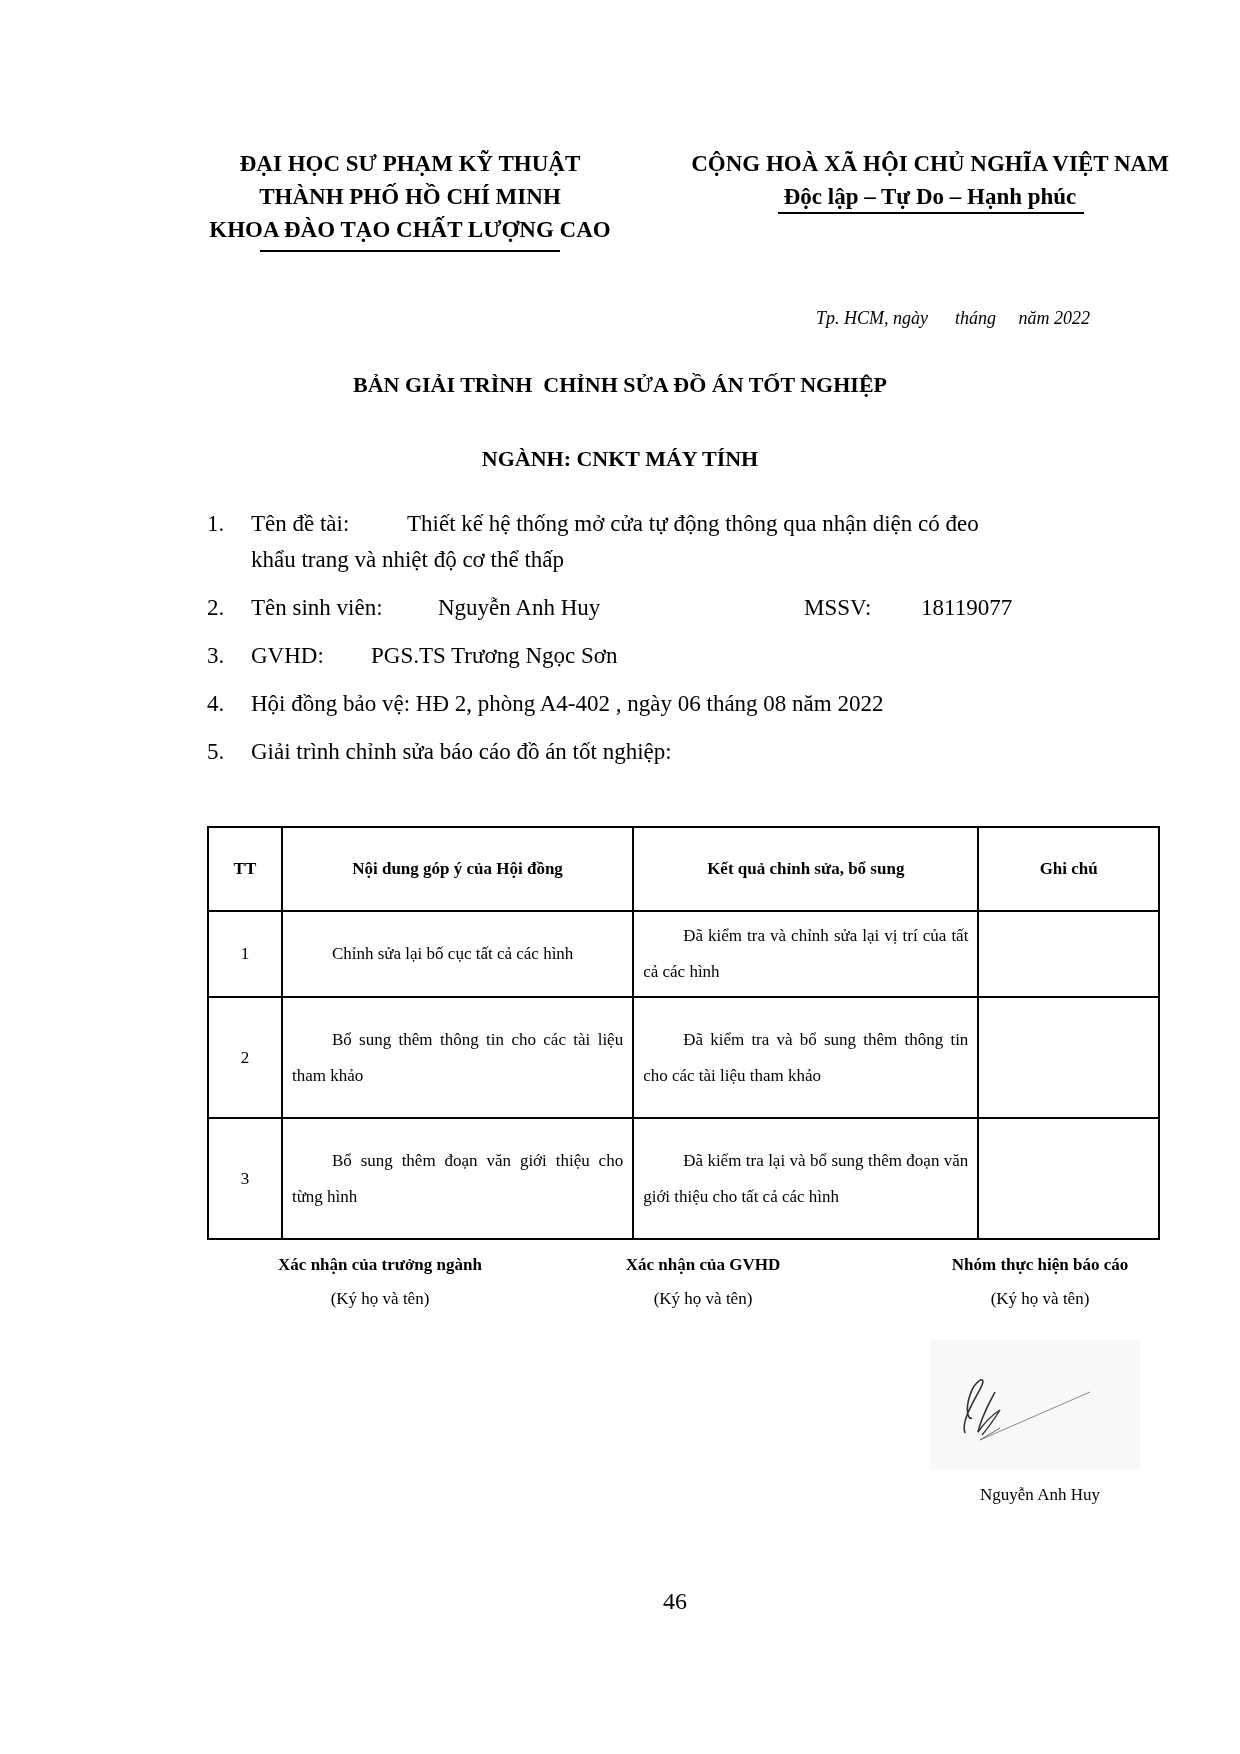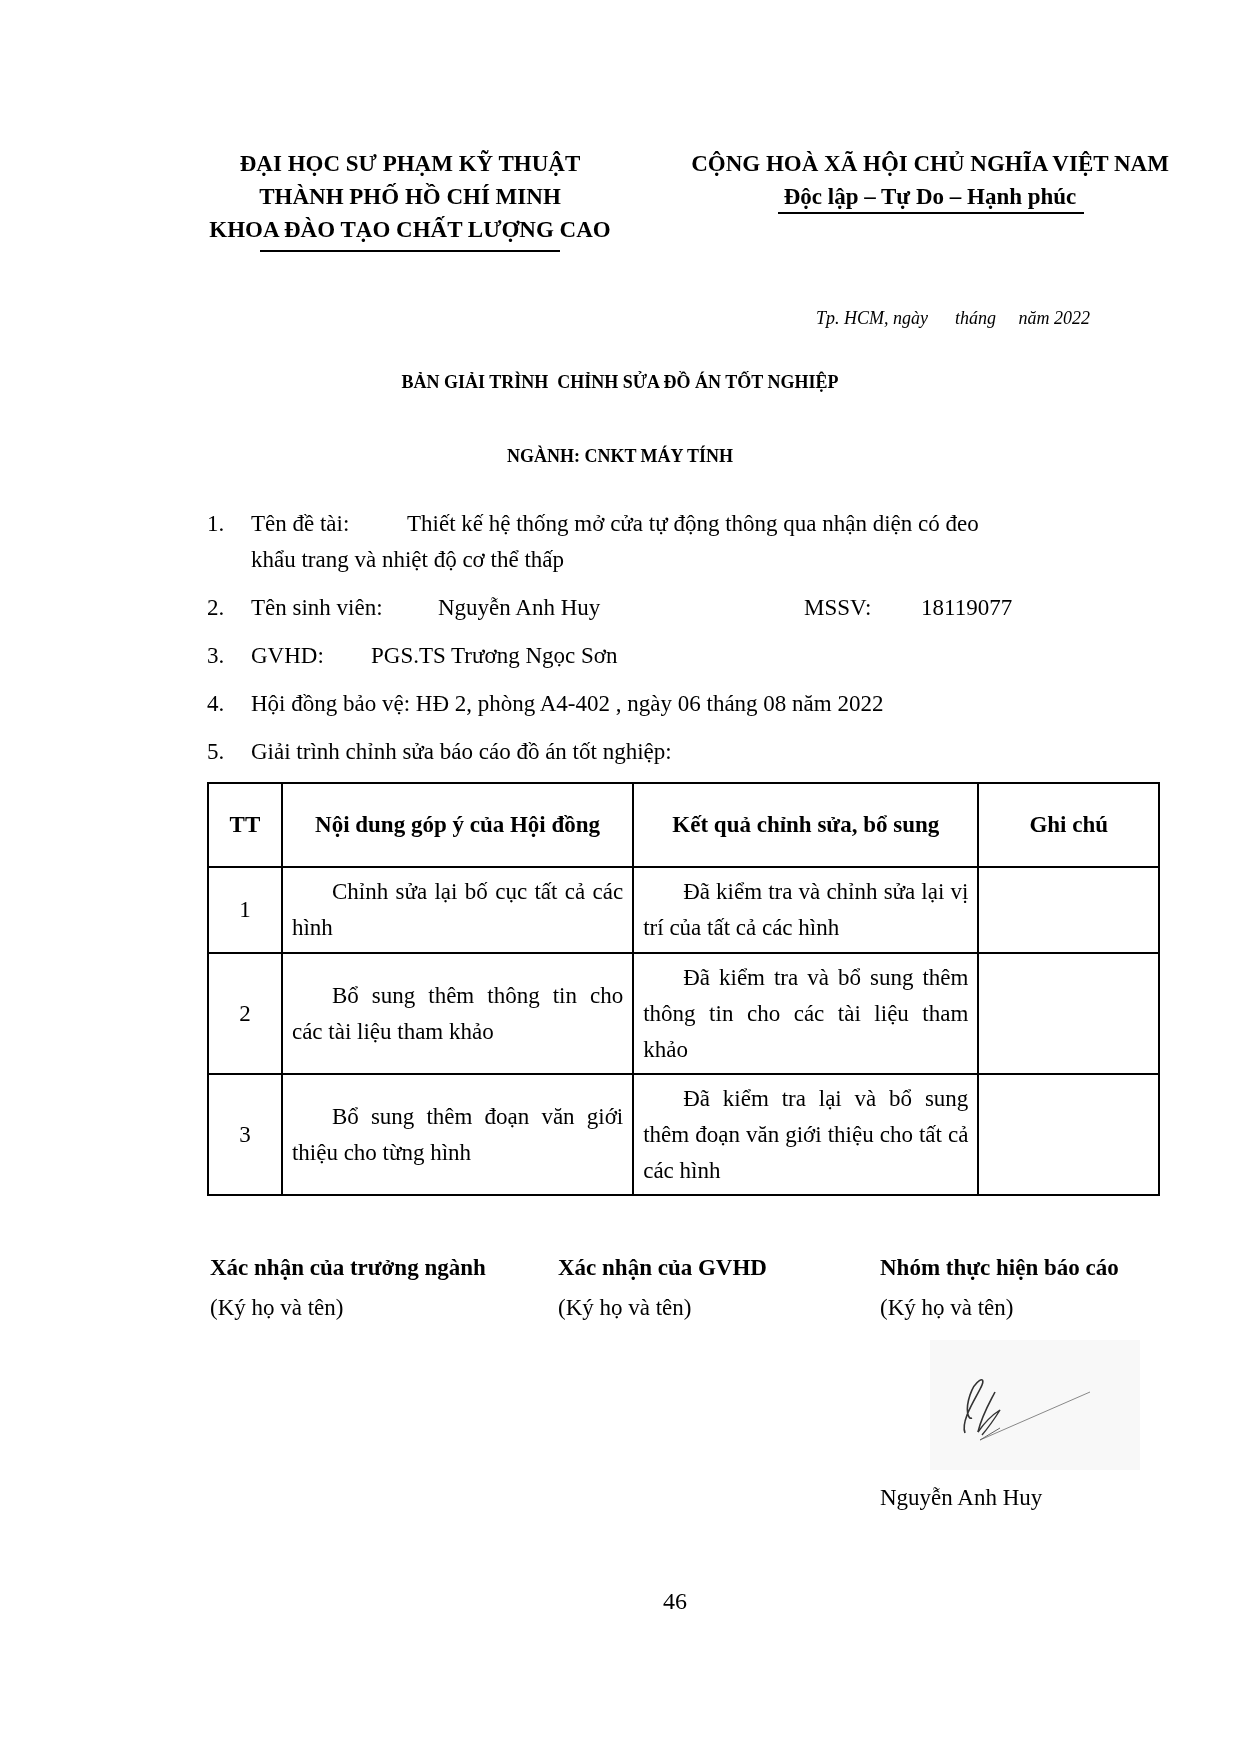--- a/index.html
+++ b/index.html
@@ -1,31 +1,31 @@
 <!DOCTYPE html>
 <html><head>
   <meta charset="utf-8">
   <style>
     html, body { margin: 0; padding: 0; background: #ffffff; }
     body { width: 1240px; height: 1754px; position: relative; overflow: hidden;
            font-family: "Liberation Serif", serif; color: #000; }
     .abs { position: absolute; }
     .hdr { font-weight: bold; font-size: 23px; line-height: 33px; text-align: center; white-space: nowrap; }
     .rule { position: absolute; height: 2px; background: #000; }
-    .title { font-weight: bold; font-size: 18px; text-align: center; width: 1240px; left: 0; white-space: nowrap; }
+    .title { font-weight: bold; font-size: 22px; text-align: center; width: 1240px; left: 0; white-space: nowrap; }
     .item { font-size: 23px; line-height: 36px; white-space: nowrap; }
     .num { display: inline-block; width: 44px; }
-    table.rev { position: absolute; left: 207px; top: 782px; width: 953px; border-collapse: collapse;
-                font-size: 23px; }
+    table.rev { position: absolute; left: 207px; top: 826px; width: 953px; border-collapse: collapse;
+                font-size: 17px; }
     table.rev th, table.rev td { border: 2px solid #000; vertical-align: middle; padding: 0 9px; }
     table.rev th { font-weight: bold; text-align: center; line-height: 32px; height: 82px; }
     table.rev td { line-height: 36px; }
     table.rev td.tt { text-align: center; }
     table.rev td.txt { text-align: justify; text-indent: 40px; }
-    .sig { font-size: 23px; white-space: nowrap; }
+    .sig { font-size: 17px; text-align: center; white-space: nowrap; }
     .sig-title { font-weight: bold; }
   </style>
 </head>
 <body>
 
 <div class="abs hdr" style="left:180px; top:147px; width:460px;">
   <div>ĐẠI HỌC SƯ PHẠM KỸ THUẬT</div>
   <div>THÀNH PHỐ HỒ CHÍ MINH</div>
   <div>KHOA ĐÀO TẠO CHẤT LƯỢNG CAO</div>
 </div>

